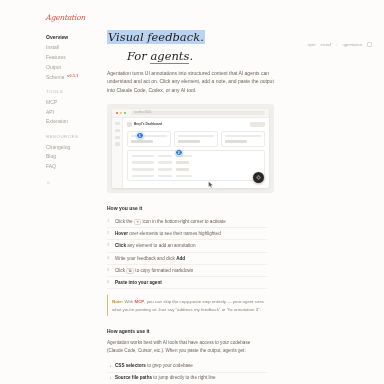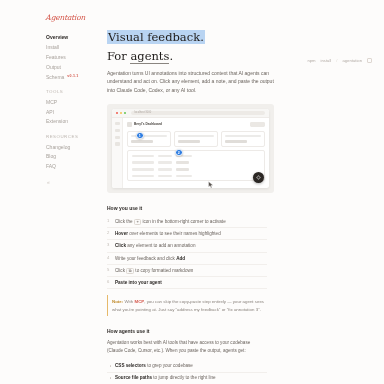--- a/index.html
+++ b/index.html
@@ -40,31 +40,31 @@
   .nav-item.active { color: #2e2a27; font-weight: bold; }
   .badge-new {
     font-size: 3.6px; color: #d4564a; font-weight: bold;
     letter-spacing: .2px;
   }
   .nav-collapse { font-size: 5px; color: #cfc8c2; margin-top: 5px; padding-left: 1px; }
 
   
   .main { flex: 1; padding: 13px 12px 0 2px; position: relative; }
 
-  .title-row { display: flex; justify-content: space-between; align-items: flex-end; }
+  .title-row { display: flex; justify-content: space-between; align-items: center; font-style: italic; }
   h1.hero { line-height: 1.12; }
   .hero-line1 {
     font-family: "DejaVu Serif", serif;
     font-size: 11.5px; font-weight: normal; color: #1f1c1a;
     background: #b9d4f2; display: inline; padding: 0 1px;
   }
   .hero-line2 {
     font-family: "DejaVu Serif", serif;
     font-size: 11.5px; font-weight: normal; color: #1f1c1a;
-    display: block; margin-top: 1px;
+    display: block; margin-top: 1px; margin-left: 20px;
   }
   .hero-underline { border-bottom: 1px solid #8a8580; }
   .topmeta {
     display: flex; gap: 5px; align-items: center;
     font-size: 4.2px; color: #b4ada7; padding-top: 13px; white-space: nowrap;
   }
   .topmeta .sep { color: #ddd6d0; }
   .topmeta .box {
     width: 5px; height: 5px; border: .5px solid #ded7d1; border-radius: 1px;
   }

